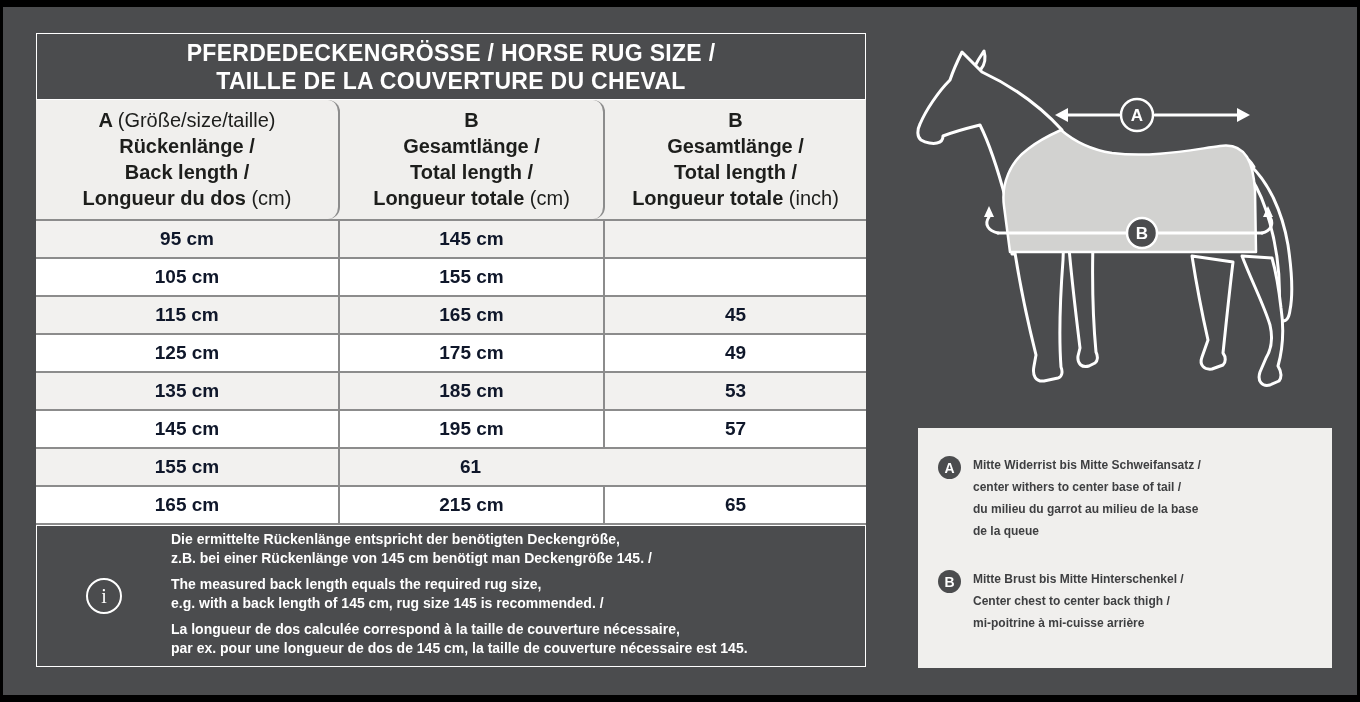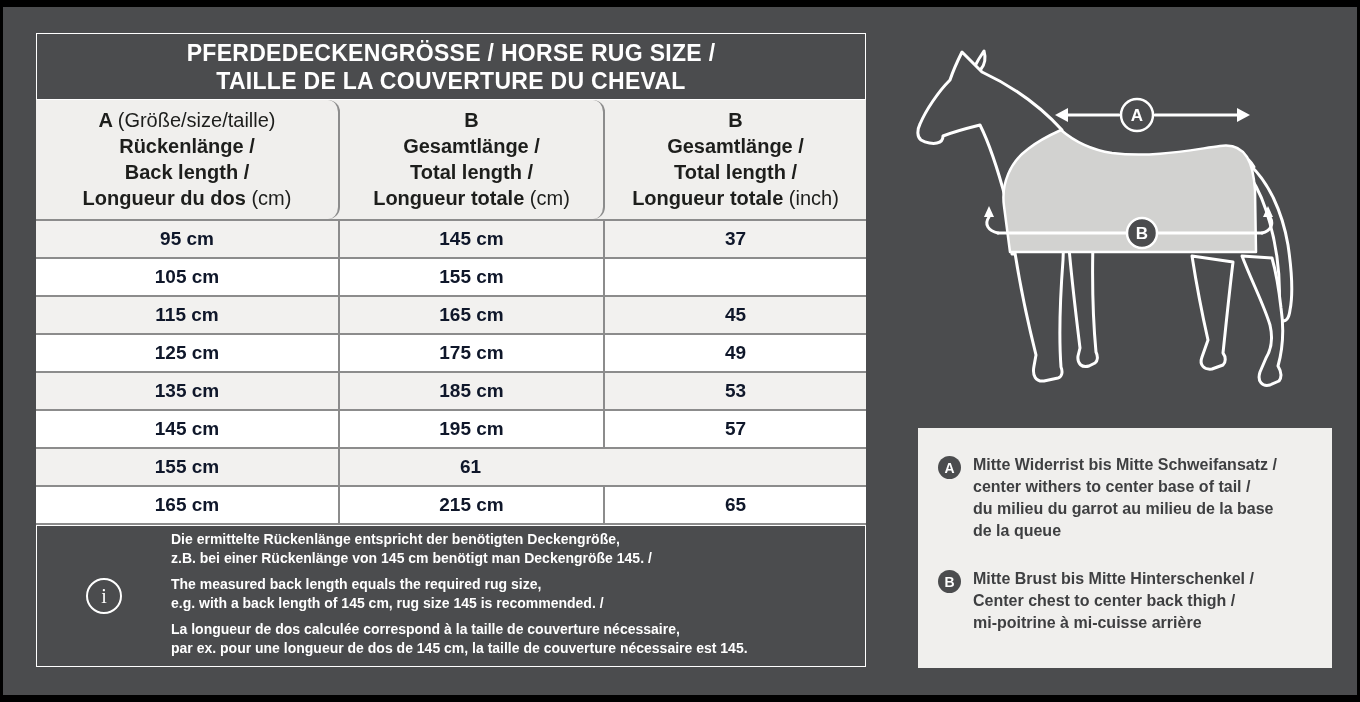--- a/index.html
+++ b/index.html
@@ -84,21 +84,21 @@
     width: 23px; height: 23px; border-radius: 50%;
     background: #4b4c4e; color: #fff;
     font-size: 14px; font-weight: bold;
     display: flex; align-items: center; justify-content: center;
     margin-top: 2px;
   }
   .legend-text {
     margin-left: 12px;
     white-space: pre-line;
     color: #3e3f41;
-    font-size: 16px; font-weight: bold; line-height: 22px;
+    font-size: 12px; font-weight: bold; line-height: 22px;
   }
 </style>
 </head>
 <body>
 
 <div class="page">
 
   <section class="size-table">
 
     <header class="tbl-title">
@@ -129,21 +129,20 @@
         <div><span class="b">Longueur totale</span>
           <span class="lt">(inch)</span></div>
       </div>
     </div>
 
     <div class="tbody">
 
         <div class="tr">
           <div class="td c1">95 cm</div>
           <div class="td c2">145 cm</div>
-          <div class="td c3">37</div>
         </div>
 
         <div class="tr">
           <div class="td c1">105 cm</div>
           <div class="td c2">155 cm</div>
         </div>
 
         <div class="tr">
           <div class="td c1">115 cm</div>
           <div class="td c2">165 cm</div>

